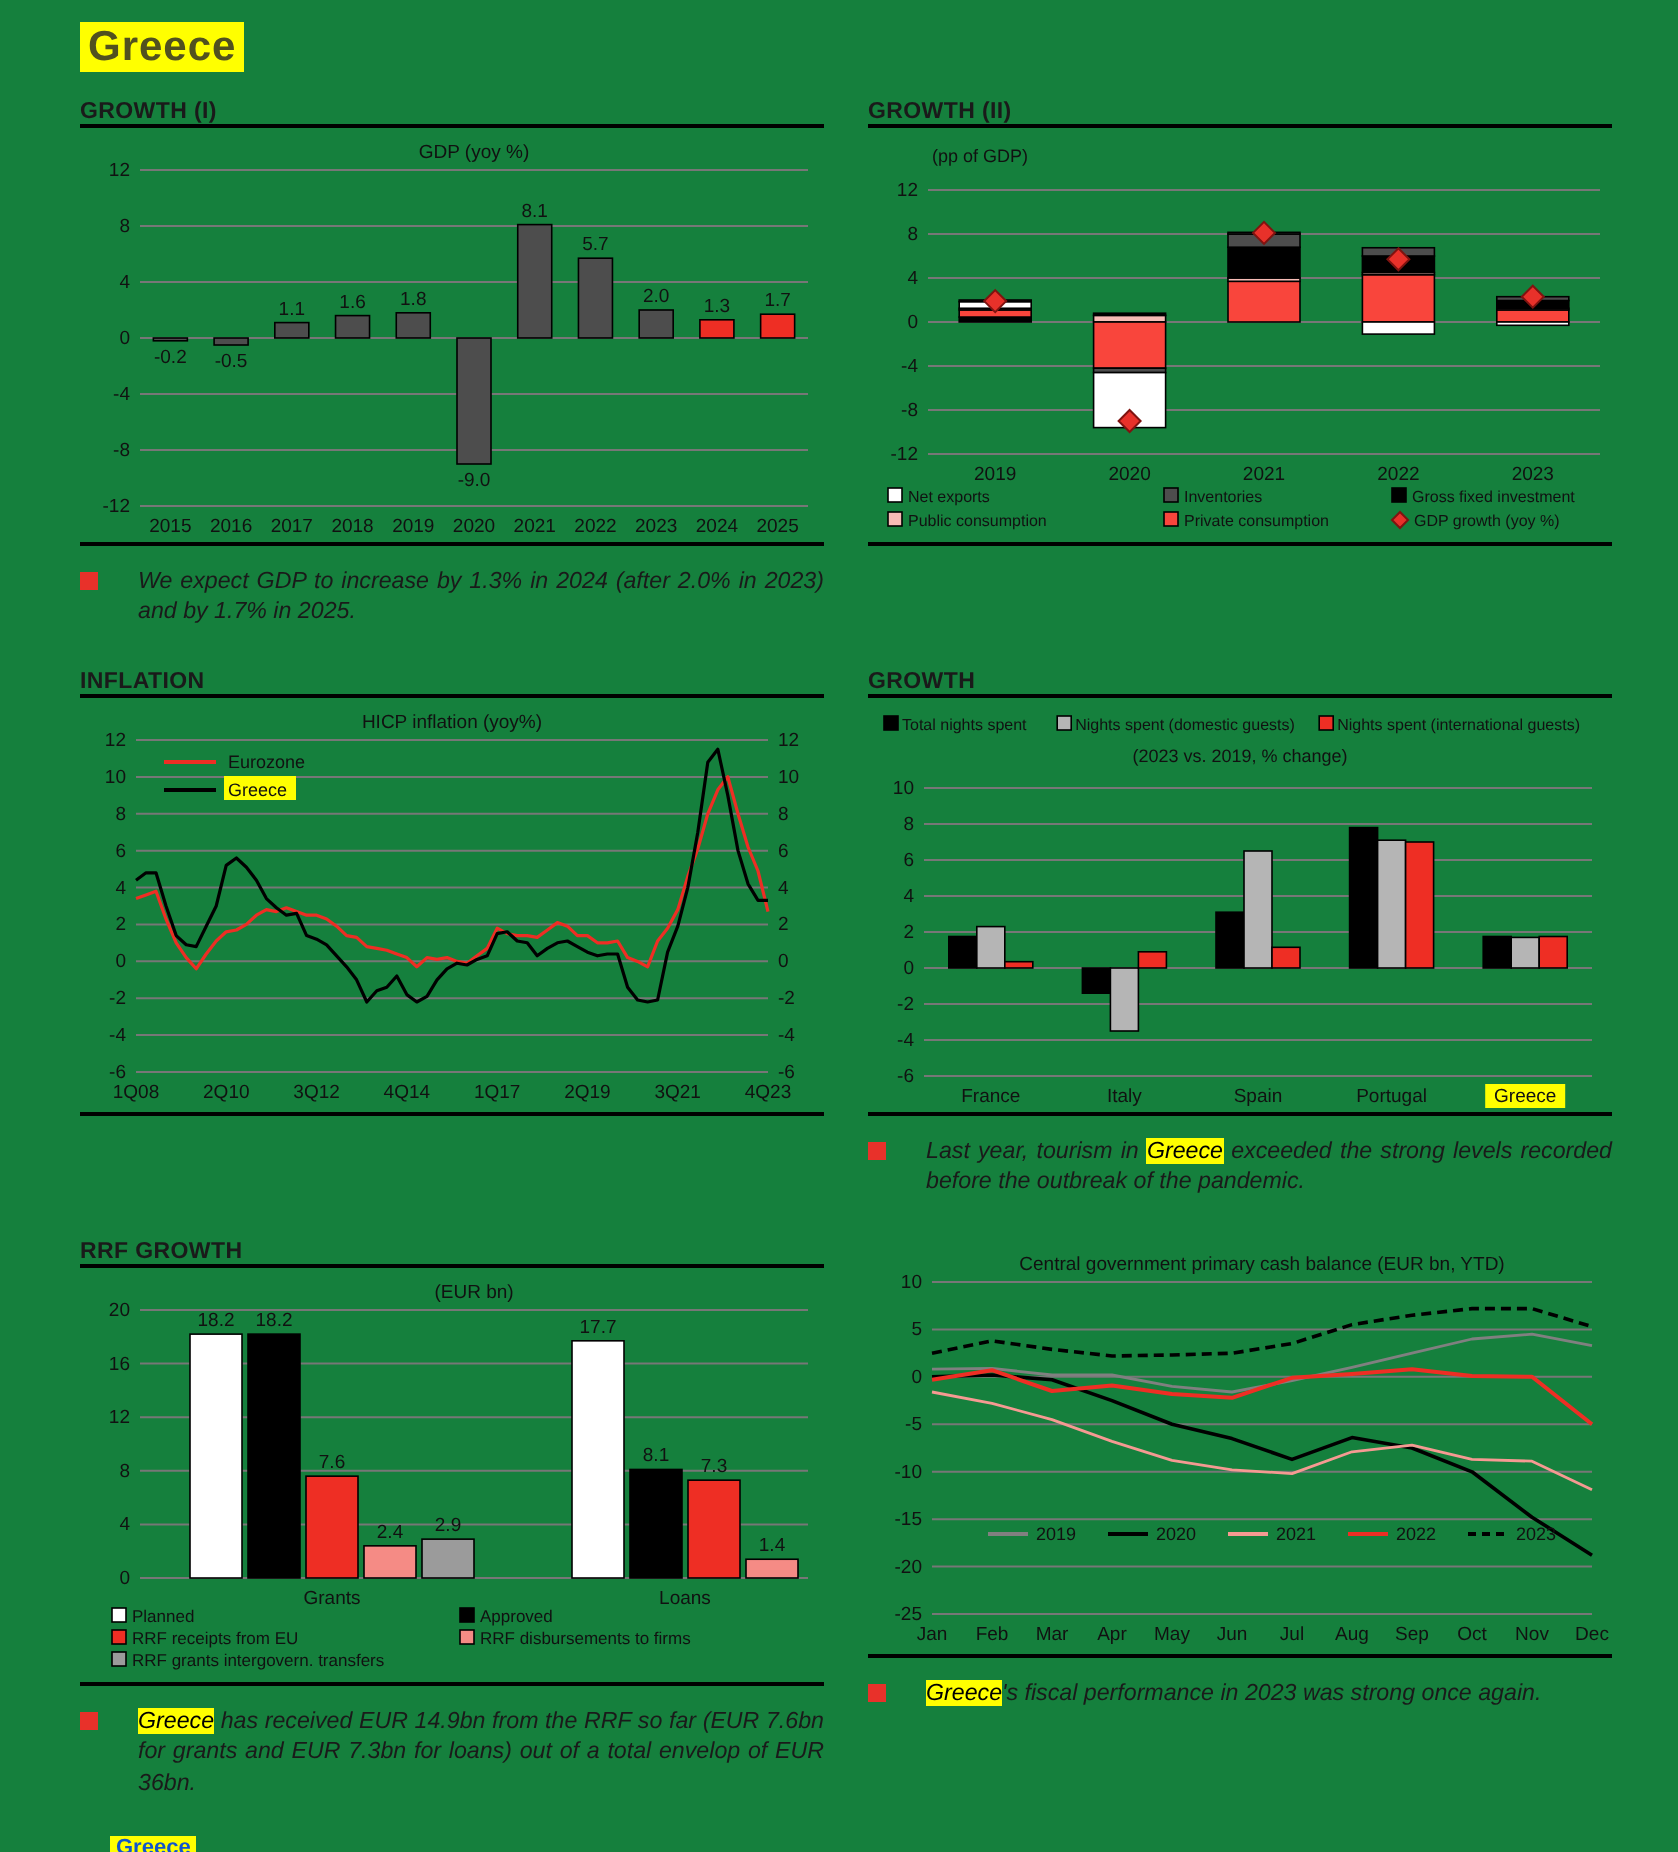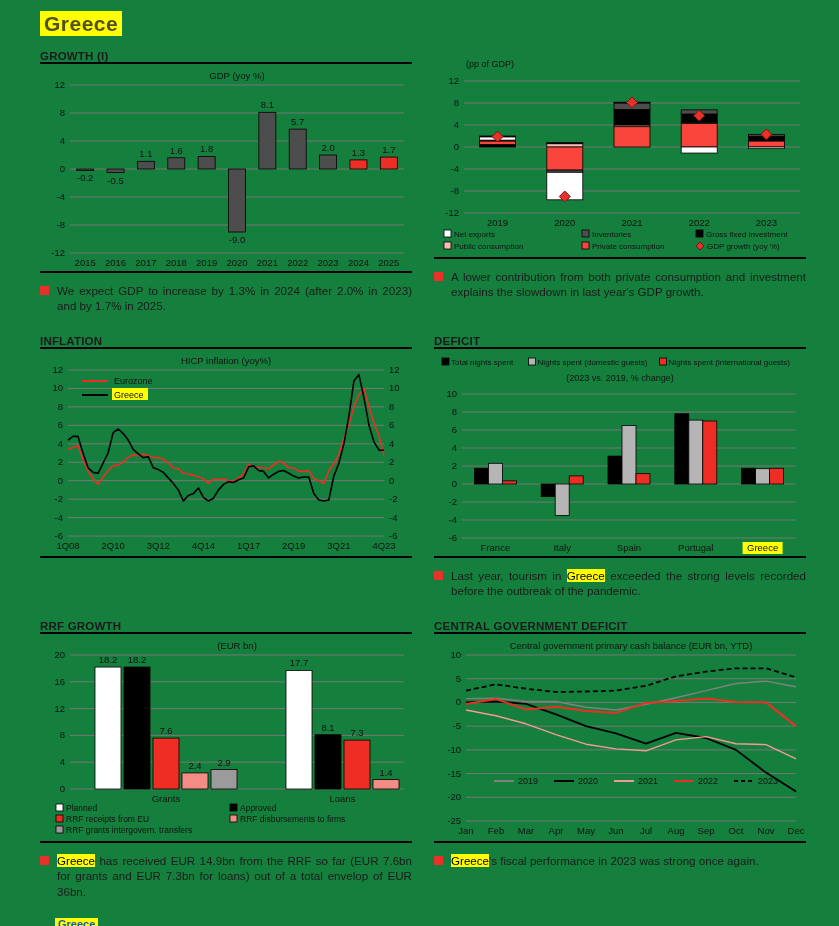--- a/index.html
+++ b/index.html
@@ -6,21 +6,21 @@
   body{font-family:"Liberation Sans",sans-serif;color:#1a1a1a;}
   .page{position:relative;width:839px;height:926px;overflow:hidden;background:#15803d;}
   .inner{padding:10px 33px 0 40px;}
   .page-title{margin:2px 0 14px;}
   .page-title mark{background:#ffff00;color:#51511f;font-size:21px;font-weight:bold;padding:1px 4px;letter-spacing:.5px;}
   .grid{display:grid;grid-template-columns:372px 372px;column-gap:22px;}
   .sec-header{font-size:11.5px;font-weight:bold;padding-bottom:0;border-bottom:2.5px solid #000;letter-spacing:.2px;}
   .chart-wrap{border-bottom:2px solid #000;padding-top:5px;text-align:right;}
   .chart{width:100%;height:202px;display:block;}
   .bullets{margin:10px 0 0;min-height:52px;}
-  .bullet{display:flex;gap:8px;margin-bottom:6px;}
+  .bullet{display:flex;gap:20px;margin-bottom:6px;font-style:italic;}
   .bsq{width:9px;height:9px;background:#e8312a;flex:0 0 9px;margin-top:3px;}
   .bullet p{margin:0;font-size:11.6px;line-height:1.32;text-align:justify;}
   mark{background:#ffff00;}
   svg text{font-family:"Liberation Sans",sans-serif;fill:#111;}
   .footer-cut{position:absolute;left:55px;top:918px;font-size:11px;font-weight:bold;color:#1155cc;text-decoration:underline;background:#ffff00;padding:0 3px;}
 </style>
 </head>
 <body>
 
 <div class="page">
@@ -85,20 +85,21 @@
         </div>
         <div class="bullets">
             <div class="bullet">
               <span class="bsq"></span>
               <p>We expect GDP to increase by 1.3% in 2024 (after 2.0% in 2023) and by 1.7% in 2025.</p>
             </div>
           </div>
       </div>
 
       <div class="section">
+        <div class="sec-header">GROWTH (II)</div>
         <div class="chart-wrap">
           <div class="chart"><svg width="372" height="202" viewBox="0 0 372 202">
                 <text x="32" y="12" font-size="9" text-anchor="start" fill="#333">(pp of GDP)</text>
                 <line x1="30" y1="158" x2="366" y2="158" stroke="#777" stroke-width="1"></line>
                 <text x="25" y="161" font-size="9.5" text-anchor="end">-12</text>
                 <line x1="30" y1="136" x2="366" y2="136" stroke="#777" stroke-width="1"></line>
                 <text x="25" y="139" font-size="9.5" text-anchor="end">-8</text>
                 <line x1="30" y1="114" x2="366" y2="114" stroke="#777" stroke-width="1"></line>
                 <text x="25" y="117" font-size="9.5" text-anchor="end">-4</text>
                 <line x1="30" y1="92" x2="366" y2="92" stroke="#777" stroke-width="1"></line>
@@ -151,26 +152,20 @@
                 <rect x="262" y="175" width="7" height="7" fill="#000000" stroke="#000" stroke-width="0.8"></rect>
                 <text x="272" y="182" font-size="8" text-anchor="start">Gross fixed investment</text>
                 <rect x="10" y="187" width="7" height="7" fill="#f7bcb6" stroke="#000" stroke-width="0.8"></rect>
                 <text x="20" y="194" font-size="8" text-anchor="start">Public consumption</text>
                 <rect x="148" y="187" width="7" height="7" fill="#f9453c" stroke="#000" stroke-width="0.8"></rect>
                 <text x="158" y="194" font-size="8" text-anchor="start">Private consumption</text>
                 <path d="M266 187L270 191L266 195L262 191Z" fill="#e8312a" stroke="#7f1310" stroke-width="1"></path>
                 <text x="273" y="194" font-size="8" text-anchor="start">GDP growth (yoy %)</text>
               </svg></div>
         </div>
-        <div class="bullets">
-            <div class="bullet">
-              <span class="bsq"></span>
-              <p>A lower contribution from both private consumption and investment explains the slowdown in last year's GDP growth.</p>
-            </div>
-          </div>
       </div>
 
       <div class="section">
         <div class="sec-header">INFLATION</div>
         <div class="chart-wrap">
           <div class="chart"><svg width="372" height="202" viewBox="0 0 372 202">
                 <text x="186" y="10" font-size="9.5" text-anchor="middle">HICP inflation (yoy%)</text>
                 <line x1="28" y1="182" x2="344" y2="182" stroke="#777" stroke-width="1"></line>
                 <text x="23" y="185" font-size="9.5" text-anchor="end">-6</text>
                 <text x="349" y="185" font-size="9.5" text-anchor="start">-6</text>
@@ -214,21 +209,21 @@
                 <line x1="42" y1="27" x2="68" y2="27" stroke="#ee2e24" stroke-width="2"></line>
                 <text x="74" y="30" font-size="9" text-anchor="start">Eurozone</text>
                 <line x1="42" y1="41" x2="68" y2="41" stroke="#000000" stroke-width="2"></line>
                 <rect x="72" y="34" width="36" height="12" fill="#ffff00"></rect>
                 <text x="74" y="44" font-size="9" text-anchor="start">Greece</text>
               </svg></div>
         </div>
       </div>
 
       <div class="section">
-        <div class="sec-header">DEFICIT</div>
+        <div class="sec-header">GROWTH</div>
         <div class="chart-wrap">
           <div class="chart"><svg width="372" height="202" viewBox="0 0 372 202">
                 <rect x="8" y="4" width="7" height="7" fill="#000000" stroke="#000" stroke-width="0.8"></rect>
                 <text x="17" y="11" font-size="8" text-anchor="start">Total nights spent</text>
                 <rect x="94.60000000000001" y="4" width="7" height="7" fill="#b5b5b5" stroke="#000" stroke-width="0.8"></rect>
                 <text x="103.60000000000001" y="11" font-size="8" text-anchor="start">Nights spent (domestic guests)</text>
                 <rect x="225.60000000000002" y="4" width="7" height="7" fill="#ee2e24" stroke="#000" stroke-width="0.8"></rect>
                 <text x="234.60000000000002" y="11" font-size="8" text-anchor="start">Nights spent (international guests)</text>
                 <text x="186" y="27" font-size="9" text-anchor="middle">(2023 vs. 2019, % change)</text>
                 <line x1="28" y1="184" x2="362" y2="184" stroke="#777" stroke-width="1"></line>
@@ -331,21 +326,20 @@
         </div>
         <div class="bullets">
             <div class="bullet">
               <span class="bsq"></span>
               <p><mark>Greece</mark> has received EUR 14.9bn from the RRF so far (EUR 7.6bn for grants and EUR 7.3bn for loans) out of a total envelop of EUR 36bn.</p>
             </div>
           </div>
       </div>
 
       <div class="section">
-        <div class="sec-header">CENTRAL GOVERNMENT DEFICIT</div>
         <div class="chart-wrap">
           <div class="chart"><svg width="372" height="202" viewBox="0 0 372 202">
                 <text x="197" y="10" font-size="9.5" text-anchor="middle">Central government primary cash balance (EUR bn, YTD)</text>
                 <line x1="32" y1="182" x2="362" y2="182" stroke="#777" stroke-width="1"></line>
                 <text x="27" y="185" font-size="9.5" text-anchor="end">-25</text>
                 <line x1="32" y1="158.28571428571428" x2="362" y2="158.28571428571428" stroke="#777" stroke-width="1"></line>
                 <text x="27" y="161.28571428571428" font-size="9.5" text-anchor="end">-20</text>
                 <line x1="32" y1="134.57142857142856" x2="362" y2="134.57142857142856" stroke="#777" stroke-width="1"></line>
                 <text x="27" y="137.57142857142856" font-size="9.5" text-anchor="end">-15</text>
                 <line x1="32" y1="110.85714285714286" x2="362" y2="110.85714285714286" stroke="#777" stroke-width="1"></line>

